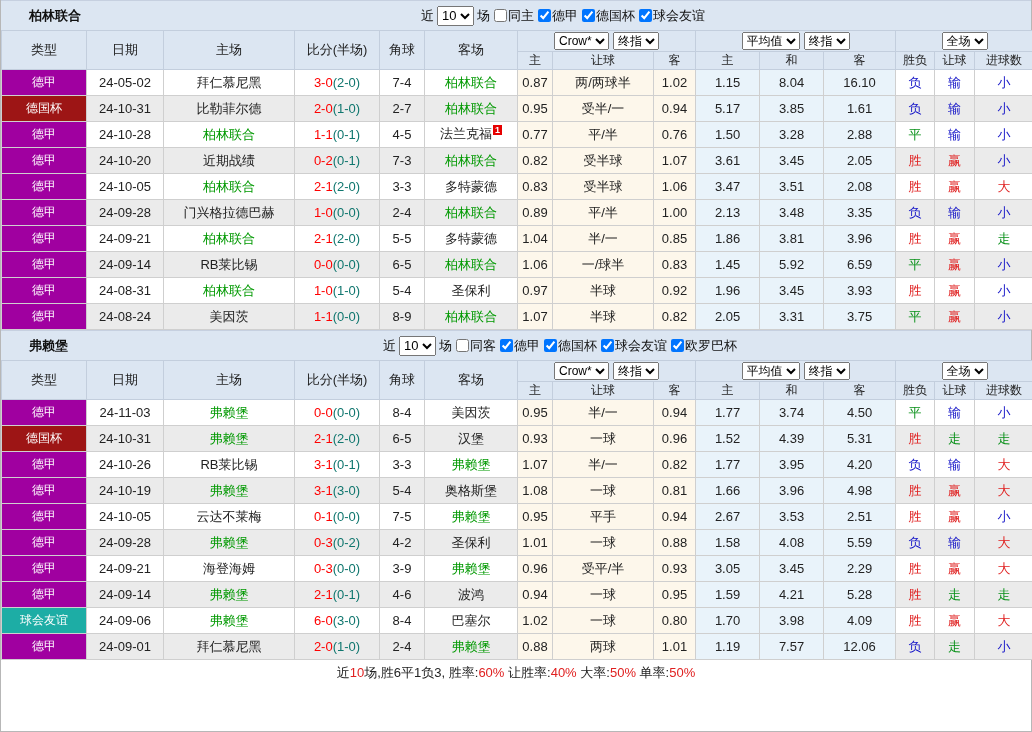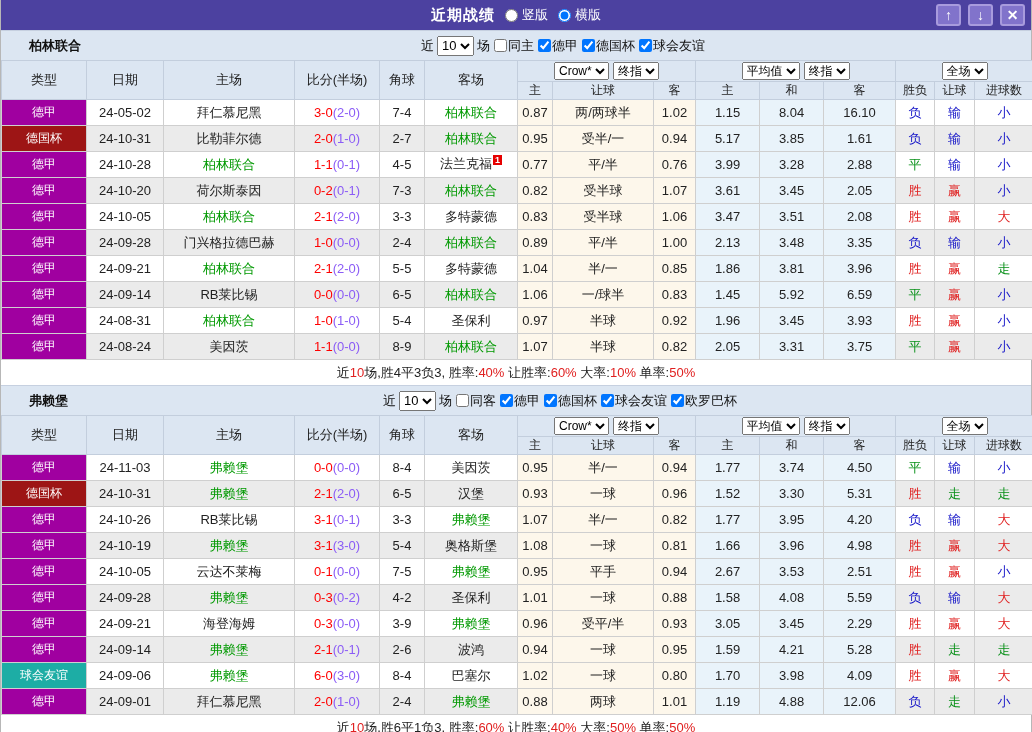--- a/index.html
+++ b/index.html
@@ -28,47 +28,31 @@
   tr.h1 th{height:20px;font-size:13px;}
   tr.h2 th{height:14px;font-size:12px;}
   .hsel{font-size:12px;height:18px;margin:0 2px;}
   table.grid td{height:25px;background:#fff;}
   tr.even td{background:#ebebeb;}
   table.grid td.cr{background:#fdf7eb;}
   table.grid td.av{background:#e9f3fa;}
   td.lg{color:#fff;font-size:12px;}
   .tm{color:#009900;}
   .sc{color:#ff0000;}
-  .hf{color:#8b5cf6;}
+  .hf{color:#0f766e;}
   .bdg{background:#e60000;color:#fff;font-size:9px;padding:0 2px;margin-left:1px;font-weight:bold;}
   td.res{font-size:13px;}
   
   .summary{height:25px;line-height:25px;text-align:center;font-size:13px;background:#fff;color:#222;box-sizing:border-box;}
   .summary .red{color:#e02020;}
 </style>
 </head>
 <body>
 
 <div class="window">
-  <div class="titlebar">
-    <span class="title">近期战绩</span>
-    <label class="rlabel">
-      <input type="radio" name="layout" style="">
-      <span>竖版</span>
-    </label>
-    <label class="rlabel">
-      <input type="radio" name="layout" checked="" style="">
-      <span>横版</span>
-    </label>
-    <span class="winbtns">
-      <button class="wbtn">↑</button>
-      <button class="wbtn">↓</button>
-      <button class="wbtn">✕</button>
-    </span>
-  </div>
   <div id="sections">
       <div class="section">
         <div class="fbar">
           <span class="team">柏林联合</span>
           <span class="filters">
             <span>近</span>
             <select class="csel"><option>10</option></select>
             <span>场</span>
             <label class="cbl">
               <input type="checkbox" style="">
@@ -166,31 +150,31 @@
             <tr class="odd">
               <td class="lg" style="background:#a000a0">德甲</td>
               <td>24-10-28</td>
               <td class="tm">柏林联合</td>
               <td><span class="sc">1-1</span><span class="hf">(0-1)</span></td>
               <td>4-5</td>
               <td class="">法兰克福<sup class="bdg">1</sup></td>
               <td class="cr">0.77</td>
               <td class="cr">平/半</td>
               <td class="cr">0.76</td>
-              <td class="av">3.99</td>
+              <td class="av">1.50</td>
               <td class="av">3.28</td>
               <td class="av">2.88</td>
               <td class="res" style="color:#089018">平</td>
               <td class="res" style="color:#1515c8">输</td>
               <td class="res" style="color:#1515c8">小</td>
             </tr>
             <tr class="even">
               <td class="lg" style="background:#a000a0">德甲</td>
               <td>24-10-20</td>
-              <td class="">荷尔斯泰因</td>
+              <td class="">近期战绩</td>
               <td><span class="sc">0-2</span><span class="hf">(0-1)</span></td>
               <td>7-3</td>
               <td class="tm">柏林联合</td>
               <td class="cr">0.82</td>
               <td class="cr">受半球</td>
               <td class="cr">1.07</td>
               <td class="av">3.61</td>
               <td class="av">3.45</td>
               <td class="av">2.05</td>
               <td class="res" style="color:#e02020">胜</td>
@@ -294,21 +278,20 @@
               <td class="cr">0.82</td>
               <td class="av">2.05</td>
               <td class="av">3.31</td>
               <td class="av">3.75</td>
               <td class="res" style="color:#089018">平</td>
               <td class="res" style="color:#e02020">赢</td>
               <td class="res" style="color:#1515c8">小</td>
             </tr>
           </tbody>
         </table>
-        <div class="summary"><span class="">近</span><span class="red">10</span><span class="">场,胜4平3负3, 胜率:</span><span class="red">40%</span><span class=""> 让胜率:</span><span class="red">60%</span><span class=""> 大率:</span><span class="red">10%</span><span class=""> 单率:</span><span class="red">50%</span></div>
       </div>
       <div class="section">
         <div class="fbar">
           <span class="team">弗赖堡</span>
           <span class="filters">
             <span>近</span>
             <select class="csel"><option>10</option></select>
             <span>场</span>
             <label class="cbl">
               <input type="checkbox" style="">
@@ -394,21 +377,21 @@
               <td class="lg" style="background:#9d1515">德国杯</td>
               <td>24-10-31</td>
               <td class="tm">弗赖堡</td>
               <td><span class="sc">2-1</span><span class="hf">(2-0)</span></td>
               <td>6-5</td>
               <td class="">汉堡</td>
               <td class="cr">0.93</td>
               <td class="cr">一球</td>
               <td class="cr">0.96</td>
               <td class="av">1.52</td>
-              <td class="av">3.30</td>
+              <td class="av">4.39</td>
               <td class="av">5.31</td>
               <td class="res" style="color:#e02020">胜</td>
               <td class="res" style="color:#089018">走</td>
               <td class="res" style="color:#089018">走</td>
             </tr>
             <tr class="odd">
               <td class="lg" style="background:#a000a0">德甲</td>
               <td>24-10-26</td>
               <td class="">RB莱比锡</td>
               <td><span class="sc">3-1</span><span class="hf">(0-1)</span></td>
@@ -490,21 +473,21 @@
               <td class="av">2.29</td>
               <td class="res" style="color:#e02020">胜</td>
               <td class="res" style="color:#e02020">赢</td>
               <td class="res" style="color:#e02020">大</td>
             </tr>
             <tr class="even">
               <td class="lg" style="background:#a000a0">德甲</td>
               <td>24-09-14</td>
               <td class="tm">弗赖堡</td>
               <td><span class="sc">2-1</span><span class="hf">(0-1)</span></td>
-              <td>2-6</td>
+              <td>4-6</td>
               <td class="">波鸿</td>
               <td class="cr">0.94</td>
               <td class="cr">一球</td>
               <td class="cr">0.95</td>
               <td class="av">1.59</td>
               <td class="av">4.21</td>
               <td class="av">5.28</td>
               <td class="res" style="color:#e02020">胜</td>
               <td class="res" style="color:#089018">走</td>
               <td class="res" style="color:#089018">走</td>
@@ -530,21 +513,21 @@
               <td class="lg" style="background:#a000a0">德甲</td>
               <td>24-09-01</td>
               <td class="">拜仁慕尼黑</td>
               <td><span class="sc">2-0</span><span class="hf">(1-0)</span></td>
               <td>2-4</td>
               <td class="tm">弗赖堡</td>
               <td class="cr">0.88</td>
               <td class="cr">两球</td>
               <td class="cr">1.01</td>
               <td class="av">1.19</td>
-              <td class="av">4.88</td>
+              <td class="av">7.57</td>
               <td class="av">12.06</td>
               <td class="res" style="color:#1515c8">负</td>
               <td class="res" style="color:#089018">走</td>
               <td class="res" style="color:#1515c8">小</td>
             </tr>
           </tbody>
         </table>
         <div class="summary"><span class="">近</span><span class="red">10</span><span class="">场,胜6平1负3, 胜率:</span><span class="red">60%</span><span class=""> 让胜率:</span><span class="red">40%</span><span class=""> 大率:</span><span class="red">50%</span><span class=""> 单率:</span><span class="red">50%</span></div>
       </div>
     </div>

